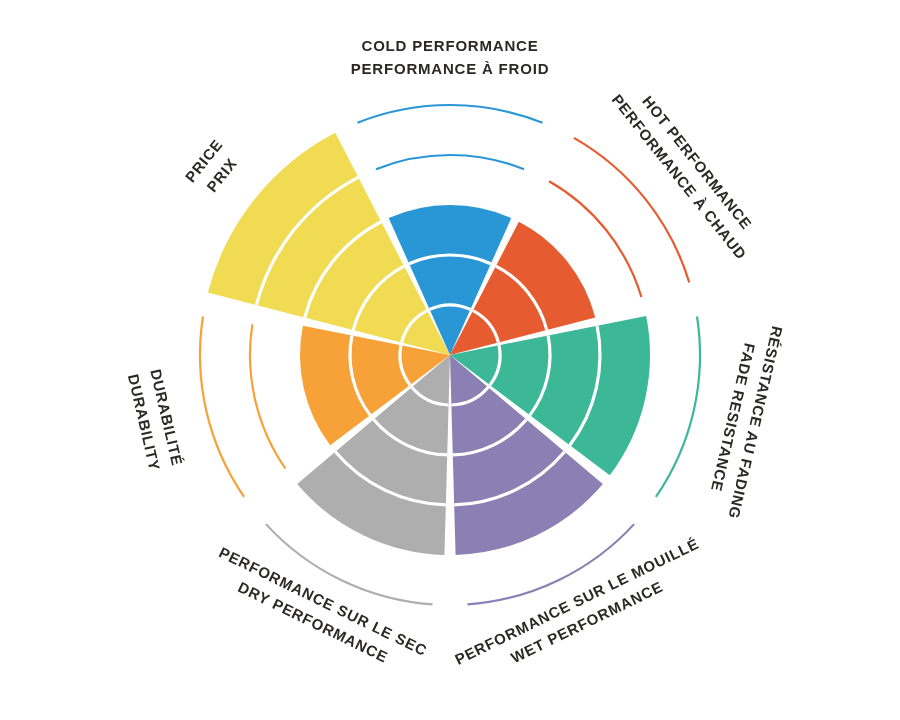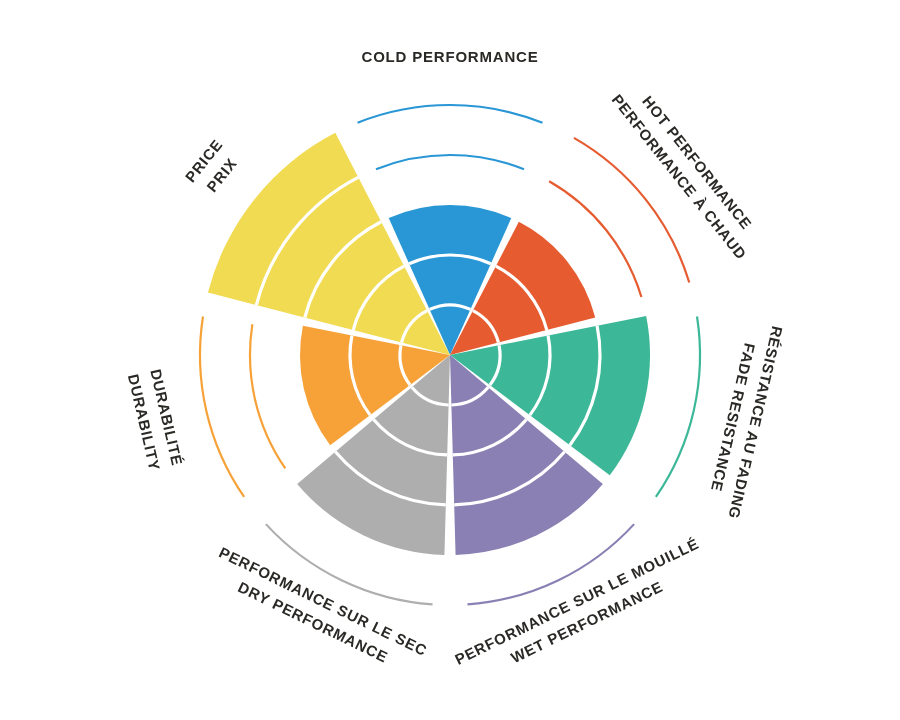--- a/index.html
+++ b/index.html
@@ -78,20 +78,21 @@
         <path d="M 401.58 342.52 A 50 50 0 0 1 427.06 310.57" fill="none" stroke="#ffffff" stroke-width="3.2"></path>
         <path d="M 353.17 330.03 A 100 100 0 0 1 404.11 266.15" fill="none" stroke="#ffffff" stroke-width="3.2"></path>
         <path d="M 304.75 317.55 A 150 150 0 0 1 381.17 221.72" fill="none" stroke="#ffffff" stroke-width="3.2"></path>
         <path d="M 256.33 305.07 A 200 200 0 0 1 358.23 177.30" fill="none" stroke="#ffffff" stroke-width="3.2"></path>
       </g>
     </svg>
 
   <div class="label-anchor" style="left:450px; top:57px;">
     <div class="sector-label" style="--rot:0deg">
       <div>COLD PERFORMANCE</div>
+      <div>PERFORMANCE À FROID</div>
     </div>
   </div>
 
   <div class="label-anchor" style="left:688px; top:170px;">
     <div class="sector-label" style="--rot:51.5deg">
       <div>HOT PERFORMANCE</div>
       <div>PERFORMANCE À CHAUD</div>
     </div>
   </div>
 

